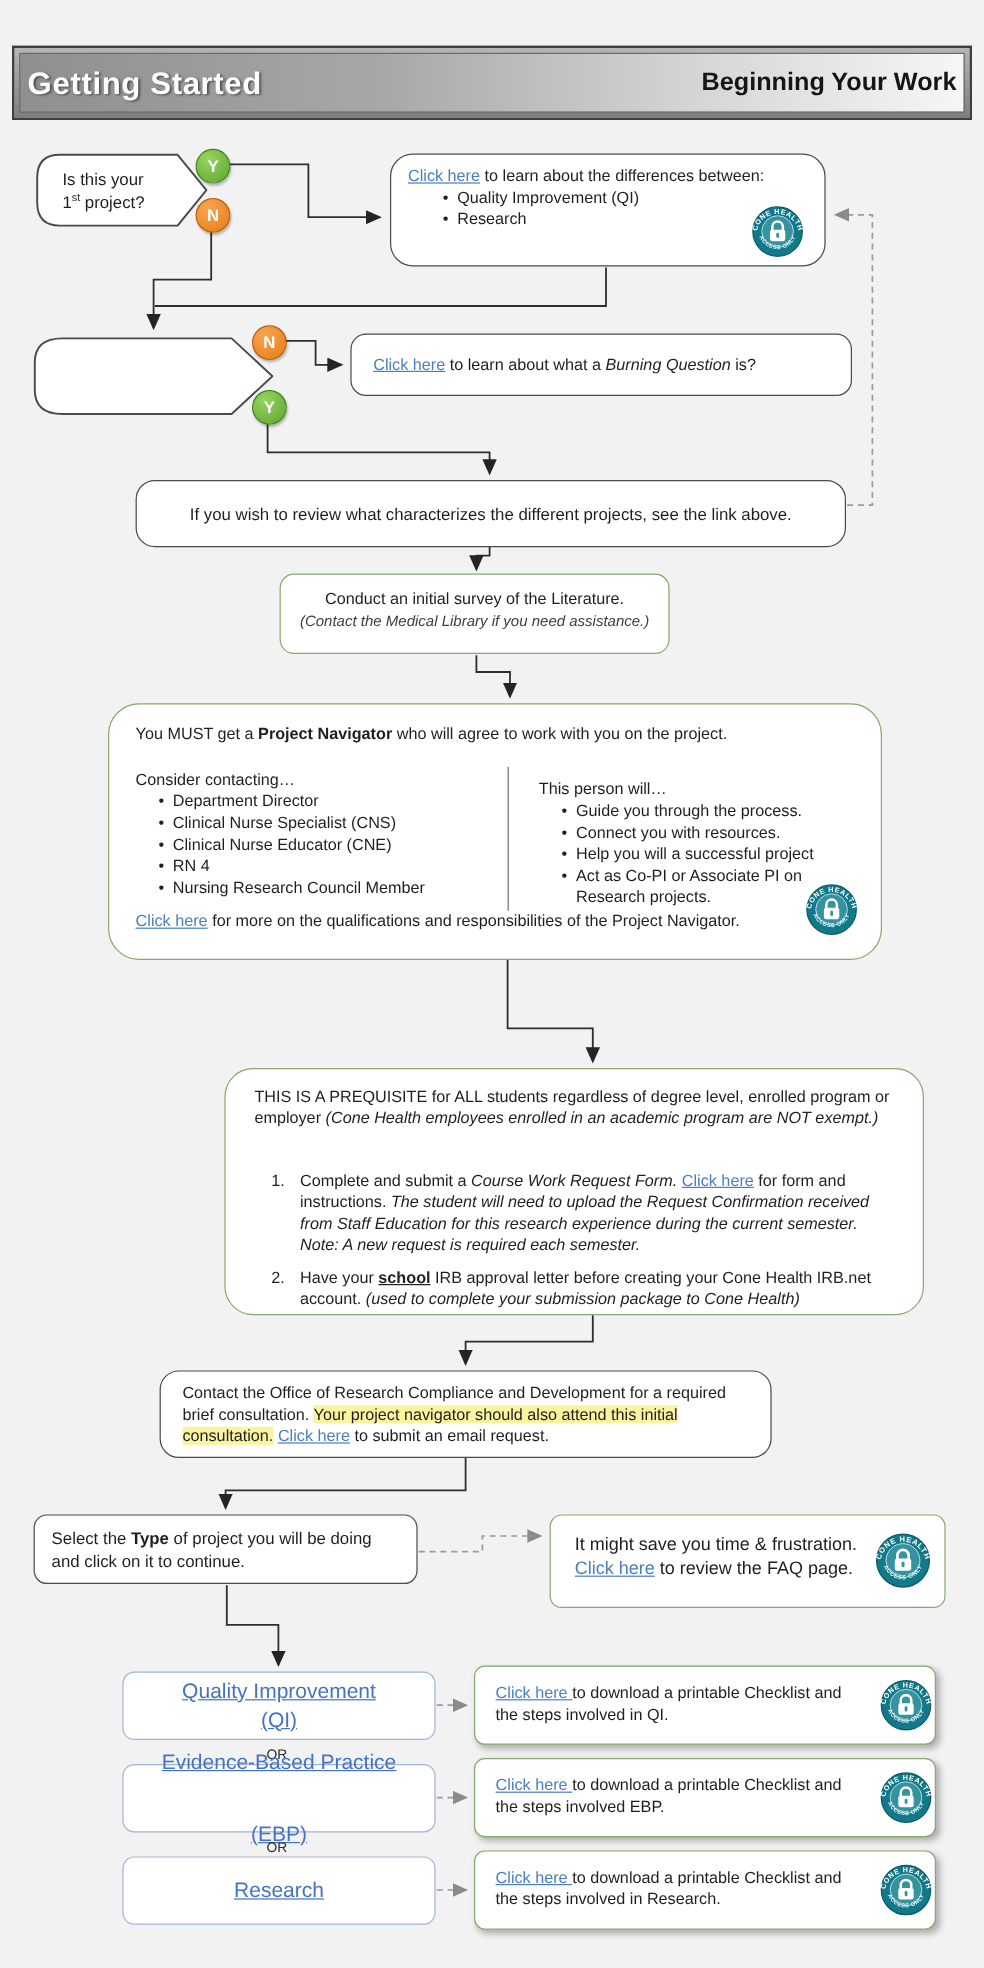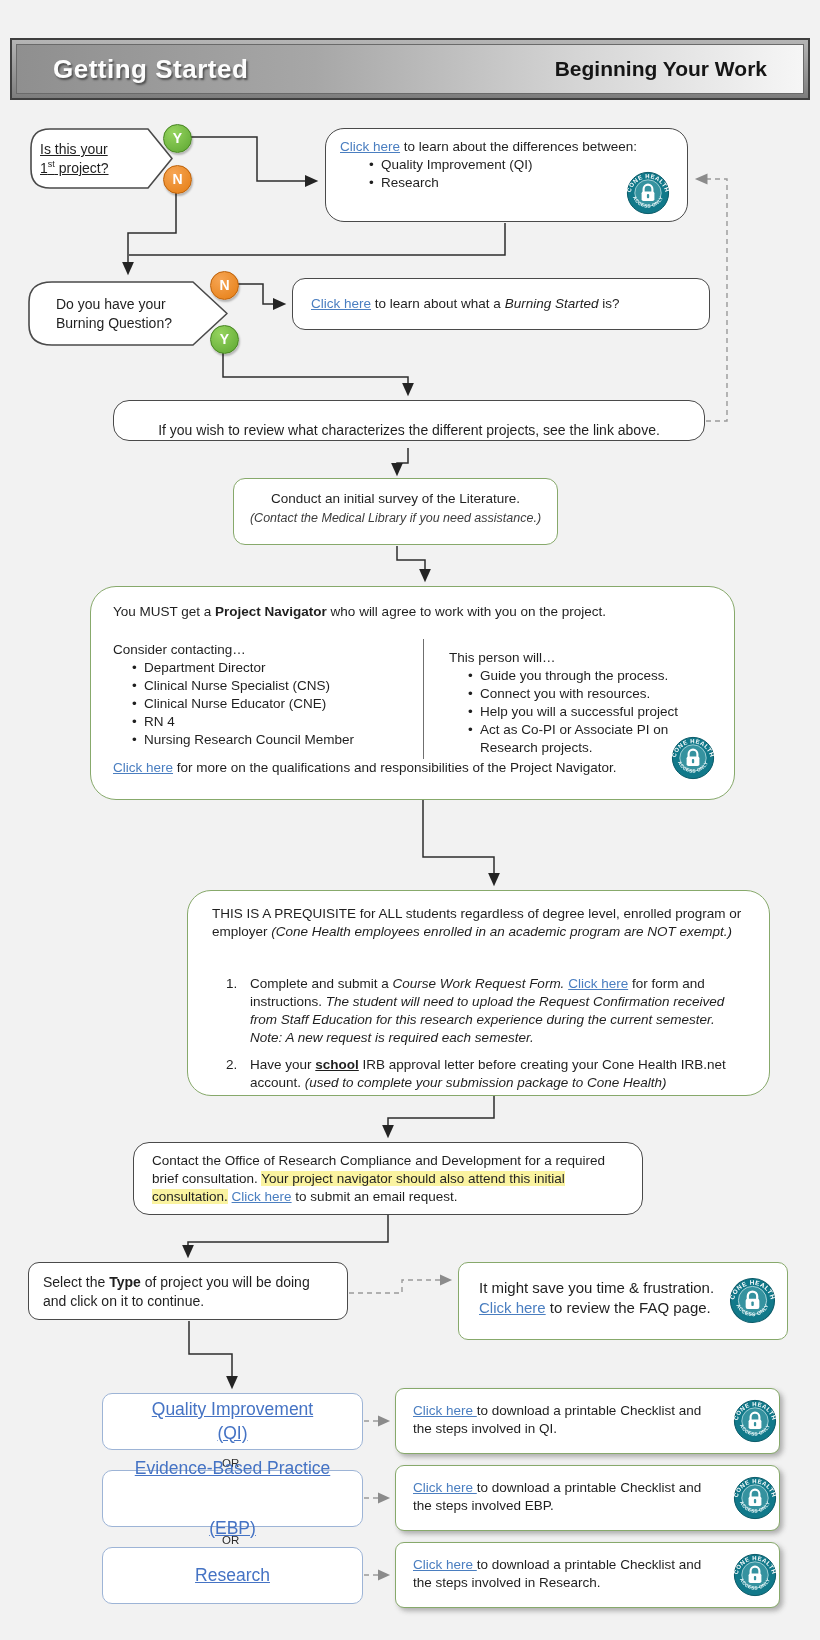--- a/index.html
+++ b/index.html
@@ -22,21 +22,21 @@
   .bl::before{content:"\2022";position:absolute;left:5px;top:0;}
   .ynbadge{position:absolute;width:27px;height:27px;border-radius:50%;z-index:3;color:#fff;font-weight:bold;font-size:14px;
            display:flex;align-items:center;justify-content:center;box-shadow:1px 2px 2px rgba(0,0,0,.25);}
   .yes{background:radial-gradient(circle at 35% 28%, #96d45f, #5ca631);border:1.5px solid #45831f;}
   .no{background:radial-gradient(circle at 35% 28%, #f6a554, #e57d12);border:1.5px solid #bb5f07;}
   .dtext{position:absolute;z-index:3;font-size:14px;}
   .hdr{position:absolute;left:10px;top:38px;width:800px;height:62px;box-sizing:border-box;z-index:2;
        border:2px solid #3f3f3f;background:linear-gradient(180deg,#b5b5b5,#7d7d7d);padding:4px;}
   .hdr-in{width:100%;height:100%;box-sizing:border-box;border:1px solid #6a6a6a;
           background:linear-gradient(90deg,#8f8f8f 0%,#a7a7a7 38%,#d6d6d6 72%,#f6f6f6 100%);
-          display:flex;align-items:center;justify-content:space-between;padding:0 36px;}
+          display:flex;align-items:center;justify-content:space-between;padding:0 6px;}
   .hdr-l{font-size:26px;font-weight:bold;color:#fdfdfd;text-shadow:1.5px 1.5px 2px #4e4e4e;letter-spacing:.5px;}
   .hdr-r{font-size:21px;font-weight:bold;color:#151515;}
   .badge{position:absolute;z-index:4;}
   .vdiv{position:absolute;width:1.3px;background:#6f6f6f;}
   .or{position:absolute;z-index:2;font-size:11.5px;color:#2c2c2c;}
   .numrow{display:flex;gap:10px;}
   .numrow .n{flex:0 0 14px;}
 </style>
 </head>
 <body>
@@ -96,56 +96,52 @@
     </g>
   </svg>
 
   <div class="hdr">
     <div class="hdr-in">
       <span class="hdr-l">Getting Started</span>
       <span class="hdr-r">Beginning Your Work</span>
     </div>
   </div>
 
-  <div class="dtext" style="left:40px;top:140px;width:112px;text-decoration:underline;">
+  <div class="dtext" style="left:52px;top:140px;width:112px;">
     <div><span>Is this your</span></div>
     <div><span>1</span><sup style="font-size:9px;">st</sup><span> project?</span></div>
   </div>
   <div class="ynbadge yes" style="left:163px;top:124px;">
       <span>Y</span>
     </div>
   <div class="ynbadge no" style="left:163px;top:165px;">
       <span>N</span>
     </div>
 
   <div class="box" style="left:325px;top:128px;width:363px;height:94px;border-radius:19px;padding:9px 14px;">
     <div><a class="link">Click here</a><span> to learn about the differences between:</span></div>
     <div class="bl" style="margin-left:24px;"><span>Quality Improvement (QI)</span></div>
     <div class="bl" style="margin-left:24px;"><span>Research</span></div>
   </div>
   <svg class="badge" style="left:626px;top:171px;" width="44" height="44" viewBox="0 0 44 44">
       <use href="#chbadge"></use>
     </svg>
 
-  <div class="dtext" style="left:56px;top:295px;width:150px;">
-    <div>Do you have your</div>
-    <div>Burning Question?</div>
-  </div>
   <div class="ynbadge no" style="left:210px;top:271px;">
       <span>N</span>
     </div>
   <div class="ynbadge yes" style="left:210px;top:325px;">
       <span>Y</span>
     </div>
 
   <div class="box" style="left:292px;top:278px;width:418px;height:52px;border-radius:13px;display:flex;align-items:center;padding:0 18px;">
-    <div><a class="link">Click here</a><span> to learn about what a </span><span class="it">Burning Started</span><span> is?</span></div>
-  </div>
-
-  <div class="box" style="left:113px;top:400px;width:592px;height:41px;border-radius:16px;display:flex;align-items:flex-end;justify-content:center;font-size:14px;">
+    <div><a class="link">Click here</a><span> to learn about what a </span><span class="it">Burning Question</span><span> is?</span></div>
+  </div>
+
+  <div class="box" style="left:113px;top:400px;width:592px;height:56px;border-radius:16px;display:flex;align-items:center;justify-content:center;font-size:14px;">
     <span>If you wish to review what characterizes the different projects, see the link above.</span>
   </div>
 
   <div class="gbox" style="left:233px;top:478px;width:325px;height:67px;border-radius:12px;text-align:center;padding-top:11px;">
     <div>Conduct an initial survey of the Literature.</div>
     <div class="it" style="font-size:12.5px;color:#3d3d3d;margin-top:2px;">(Contact the Medical Library if you need assistance.)</div>
   </div>
 
   <div class="gbox" style="left:90px;top:586px;width:645px;height:214px;border-radius:26px;">
     <div class="abs" style="left:22px;top:16px;width:600px;">

